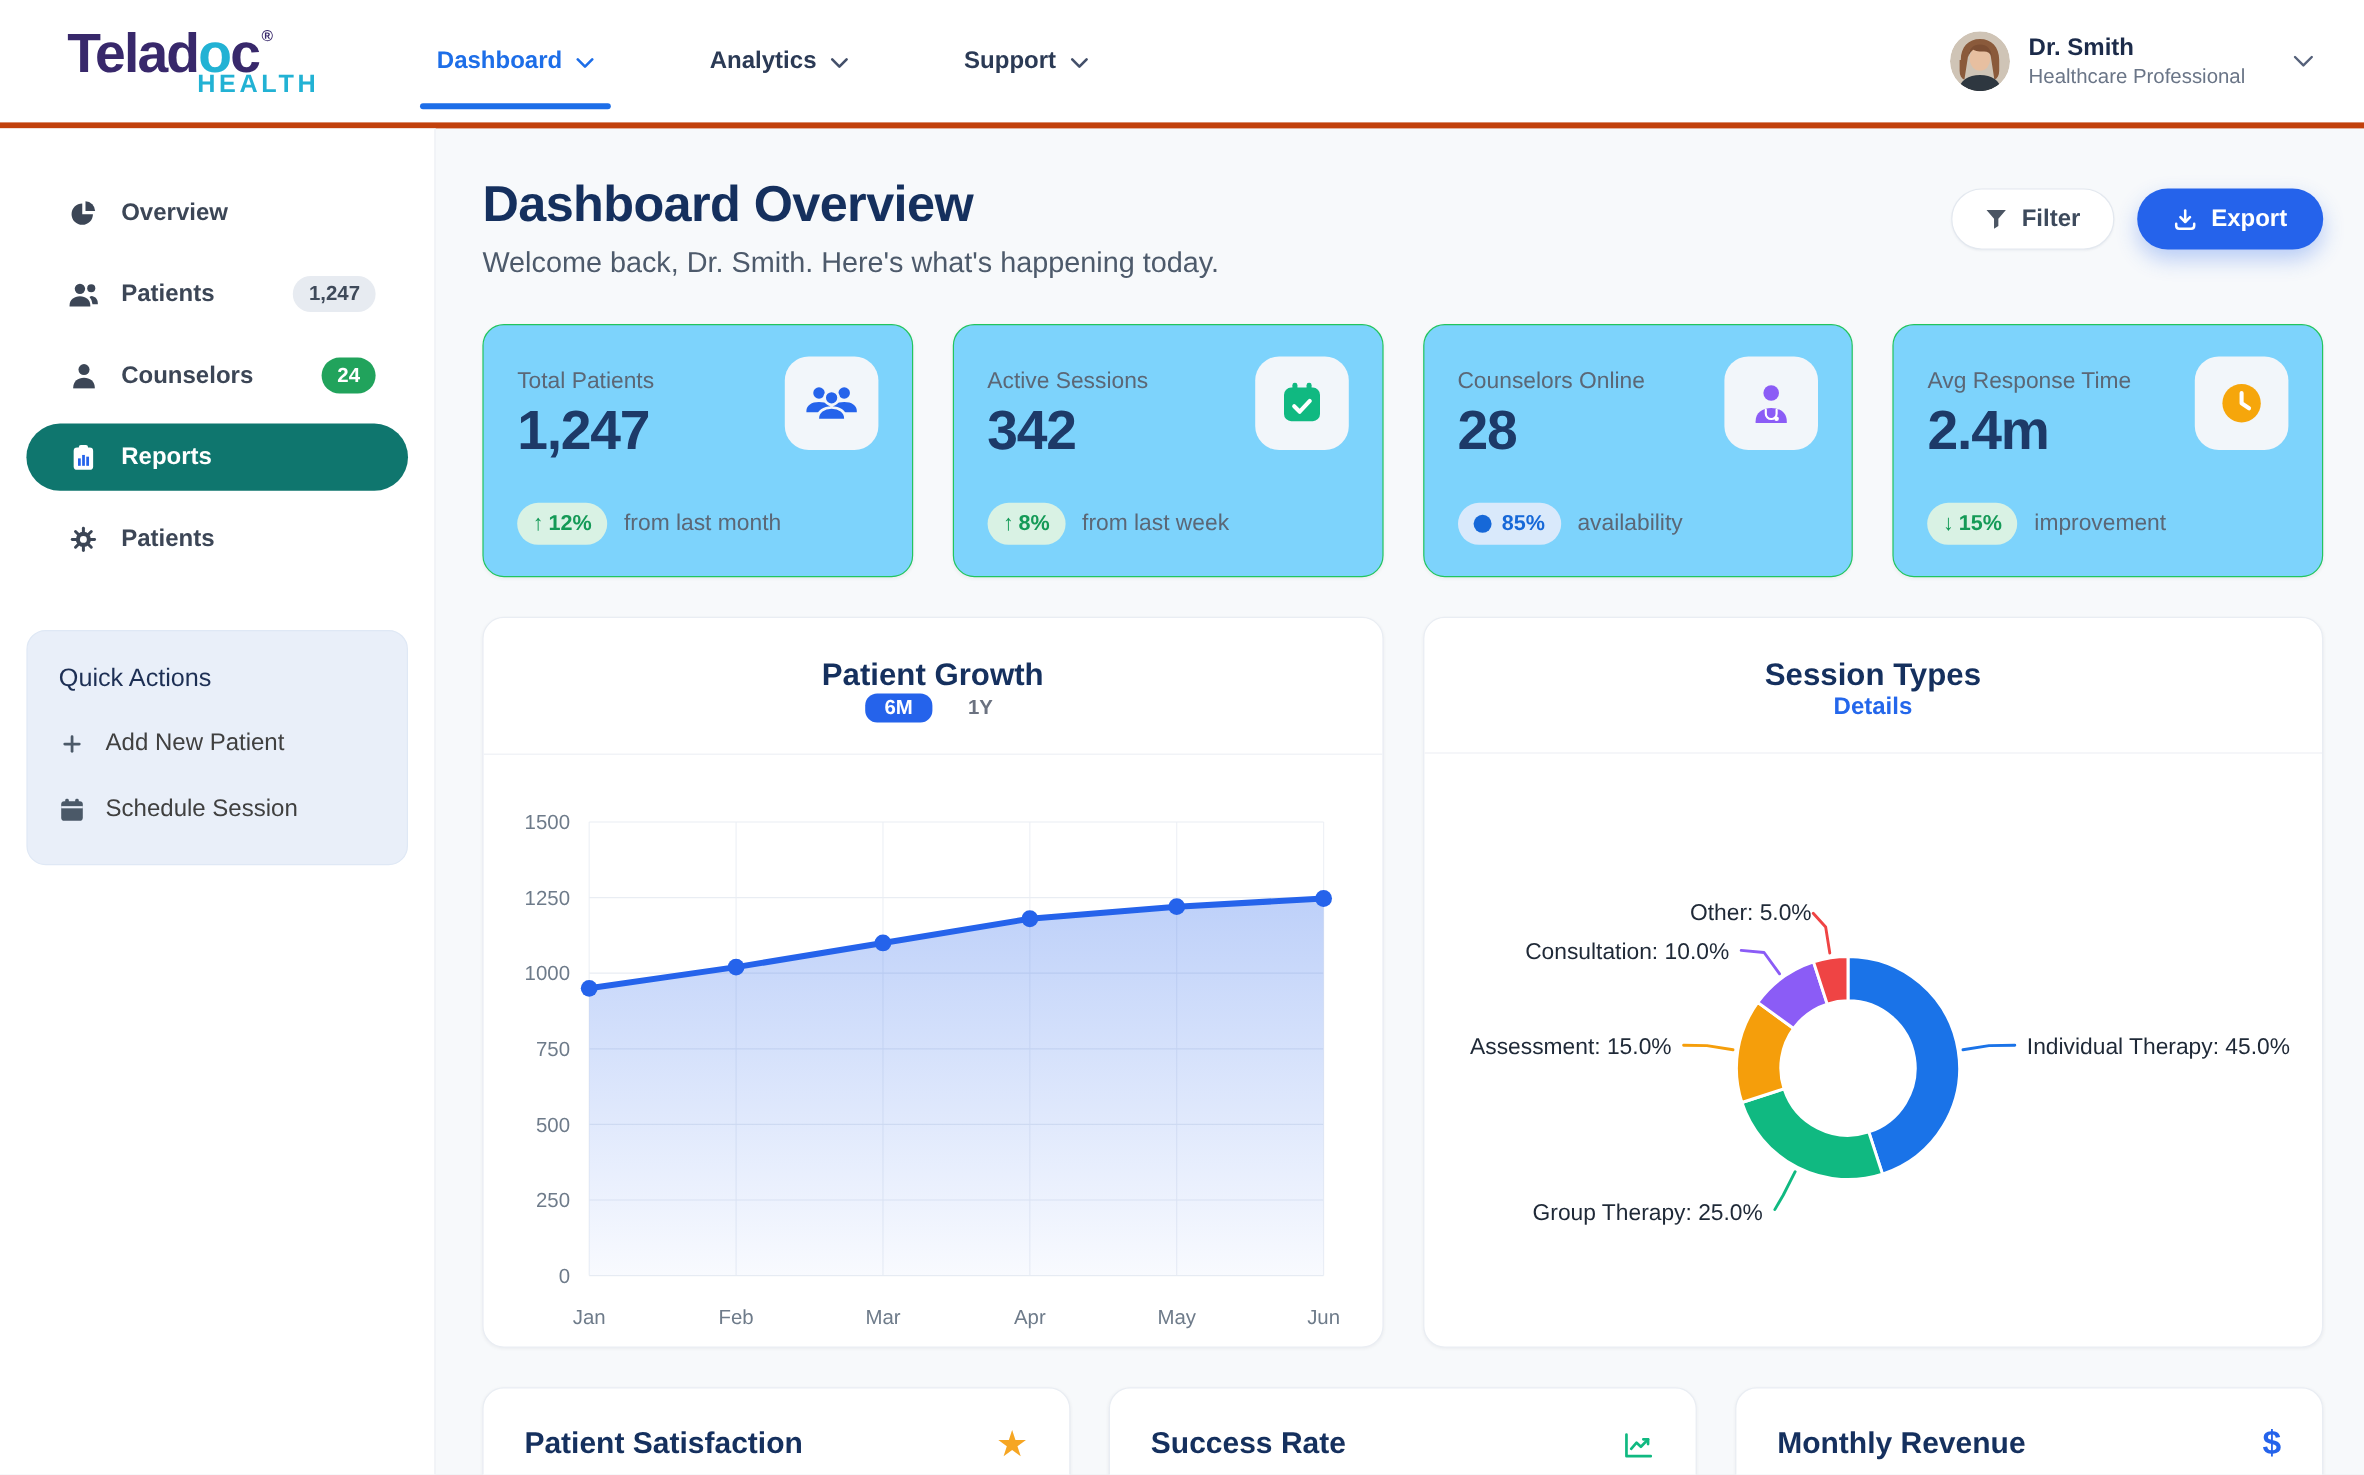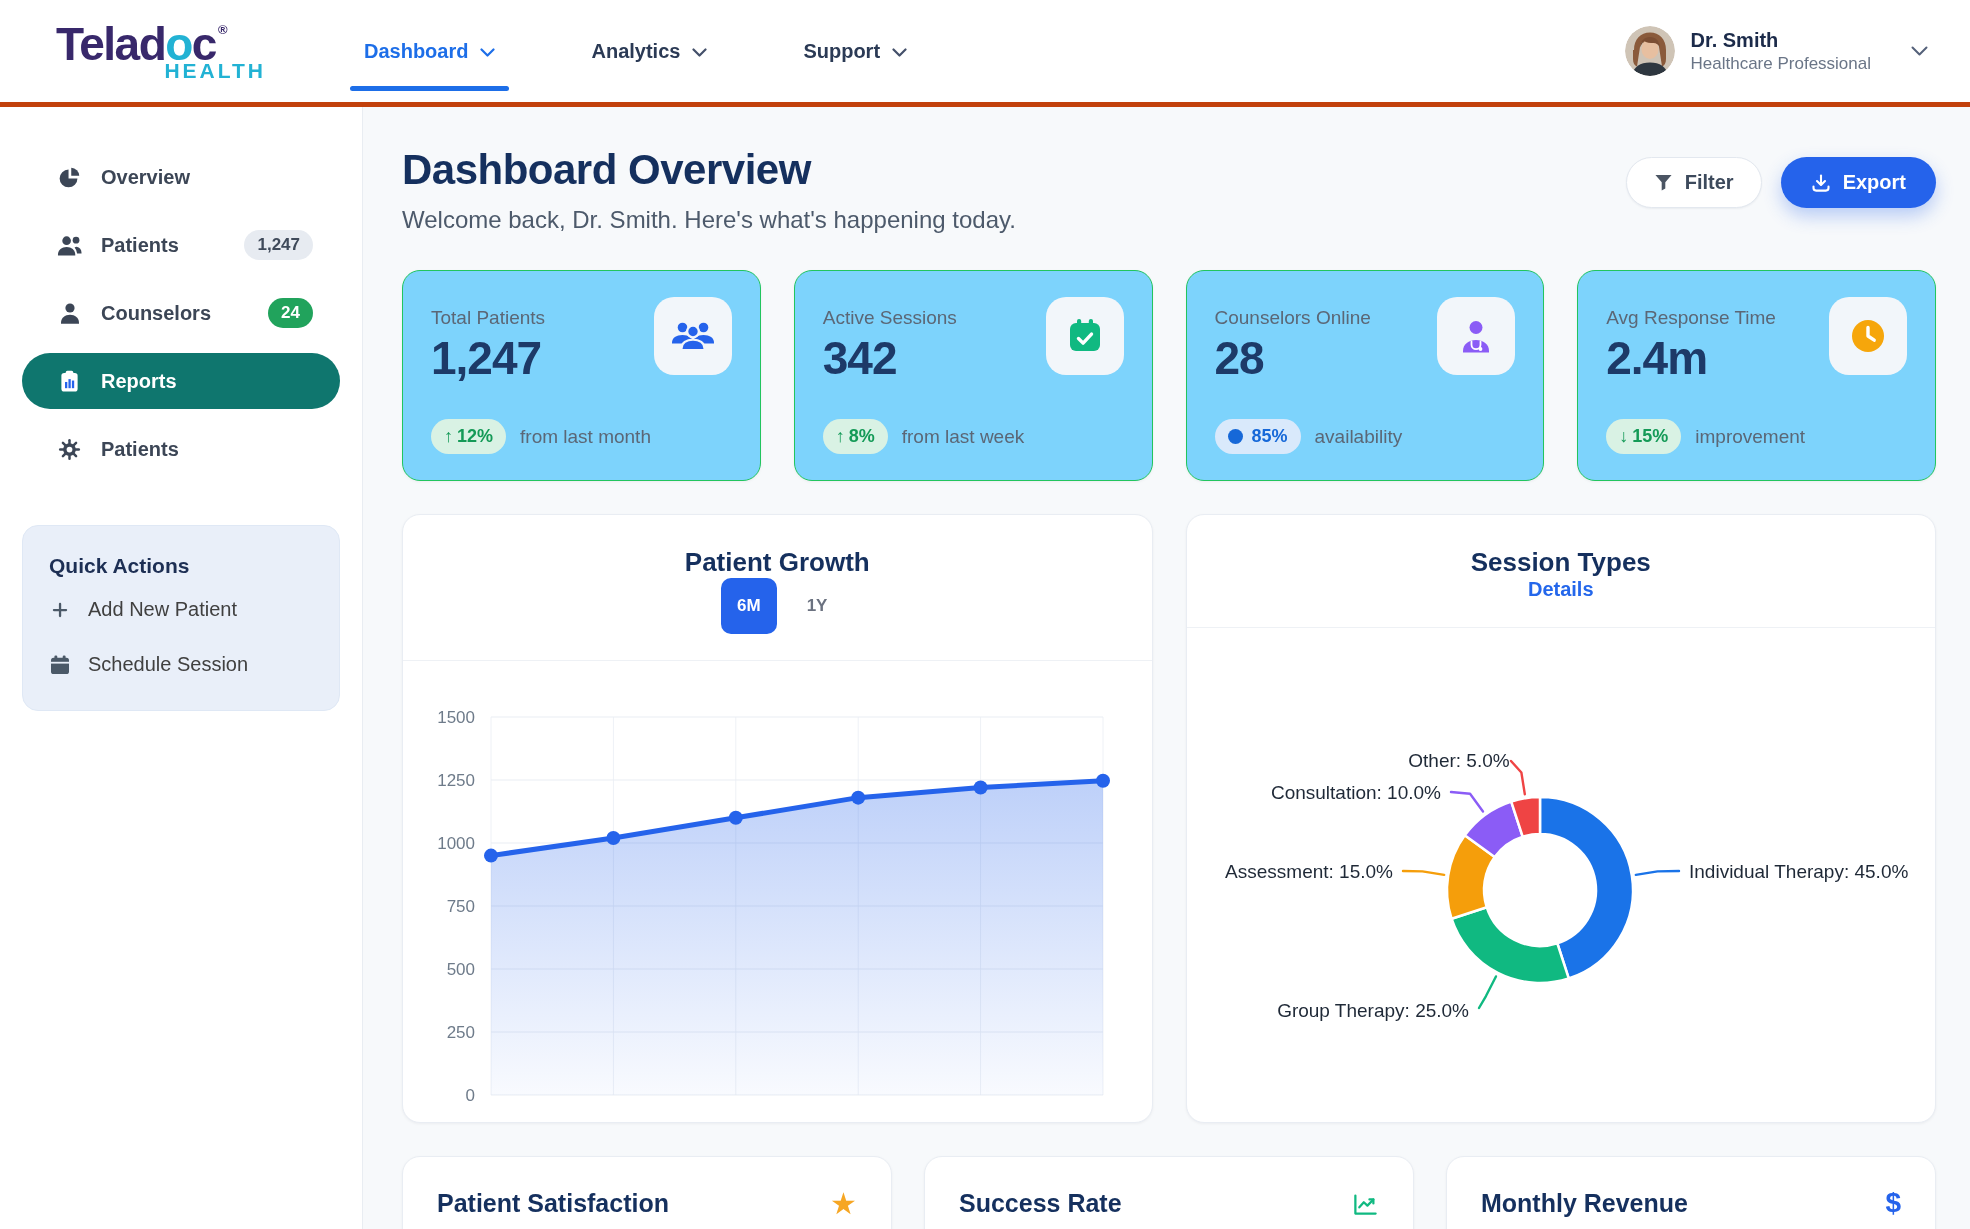--- a/index.html
+++ b/index.html
@@ -35,21 +35,21 @@
   .layout{display:flex;height:1122px;}
   .sidebar{width:363px;background:#fff;border-right:1px solid #e9edf2;padding:42px 22px;flex:0 0 auto;}
   .side-item{display:flex;align-items:center;height:56px;margin-bottom:12px;padding:0 27px 0 34px;
              border-radius:999px;color:#3c4656;font-size:20px;font-weight:600;cursor:pointer;}
   .side-item .s-icon{width:27px;margin-right:18px;display:flex;justify-content:center;align-items:center;}
   .side-item.active{background:#0f766e;color:#fff;}
   .badge-pill{margin-left:auto;font-size:17px;font-weight:600;padding:5px 13px;border-radius:999px;}
   .badge-gray{background:#e7ebf1;color:#3f4a5a;}
   .badge-green{background:#21a35c;color:#fff;}
   .quick-actions{margin-top:48px;background:#e9eff9;border:1px solid #dfe8f5;border-radius:16px;padding:28px 26px;}
-  .qa-title{font-size:21px;font-weight:700;color:#1d2f54;margin-bottom:20px;}
+  .qa-title{font-size:21px;font-weight:400;color:#1d2f54;margin-bottom:30px;}
   .qa-action{display:flex;align-items:center;gap:17px;color:#404040;font-size:20px;font-weight:500;
              margin-bottom:32px;cursor:pointer;}
   .qa-action:last-child{margin-bottom:6px;}
   .qa-action .qa-icon{width:22px;display:flex;justify-content:center;color:#4b5968;}
 
   
   main{flex:1;padding:40px 34px 0 39px;overflow:hidden;}
   .header-row{display:flex;justify-content:space-between;align-items:flex-start;}
   h1{margin:0;font-size:42px;line-height:46px;font-weight:800;letter-spacing:-0.5px;color:#15305e;}
   .subtitle{margin-top:12px;font-size:24px;line-height:29px;color:#4d5a6b;}
@@ -76,21 +76,21 @@
   .dot{width:15px;height:15px;border-radius:50%;background:#1668d8;margin-right:5px;}
   .stat-note{font-size:19px;color:#5b6776;}
 
   .charts-grid{margin-top:33px;display:grid;grid-template-columns:1fr 1fr;gap:33px;}
   .chart-card{background:#fff;border:1px solid #e9edf3;border-radius:18px;height:609px;
               box-shadow:0 1px 3px rgba(16,24,40,.05);overflow:hidden;}
   .chart-head{display:flex;justify-content:space-between;align-items:center;padding:32px 36px 26px;
               border-bottom:1px solid #eef1f5;flex-direction:column;}
   .chart-title{font-size:26px;font-weight:800;color:#15305e;}
   .toggle{display:flex;align-items:center;gap:24px;}
-  .t-active{background:#2563eb;color:#fff;font-size:17px;font-weight:700;padding:18px 16px;
+  .t-active{background:#2563eb;color:#fff;font-size:17px;font-weight:700;padding:2px 16px;
             border-radius:10px;border:none;cursor:pointer;}
   .t-idle{background:none;border:none;color:#6b7280;font-size:17px;font-weight:600;cursor:pointer;}
   .details-link{color:#2467eb;font-size:20px;font-weight:700;cursor:pointer;text-decoration:none;}
   .growth-body{padding:26px 0 0 8px;}
   .donut-body{padding-top:12px;}
 
   .bottom-grid{margin-top:33px;display:grid;grid-template-columns:repeat(3,1fr);gap:32px;}
   .bottom-card{background:#fff;border:1px solid #e9edf3;border-radius:18px;padding:32px 34px;height:210px;
                display:flex;justify-content:space-between;align-items:flex-start;
                box-shadow:0 1px 3px rgba(16,24,40,.05);}

